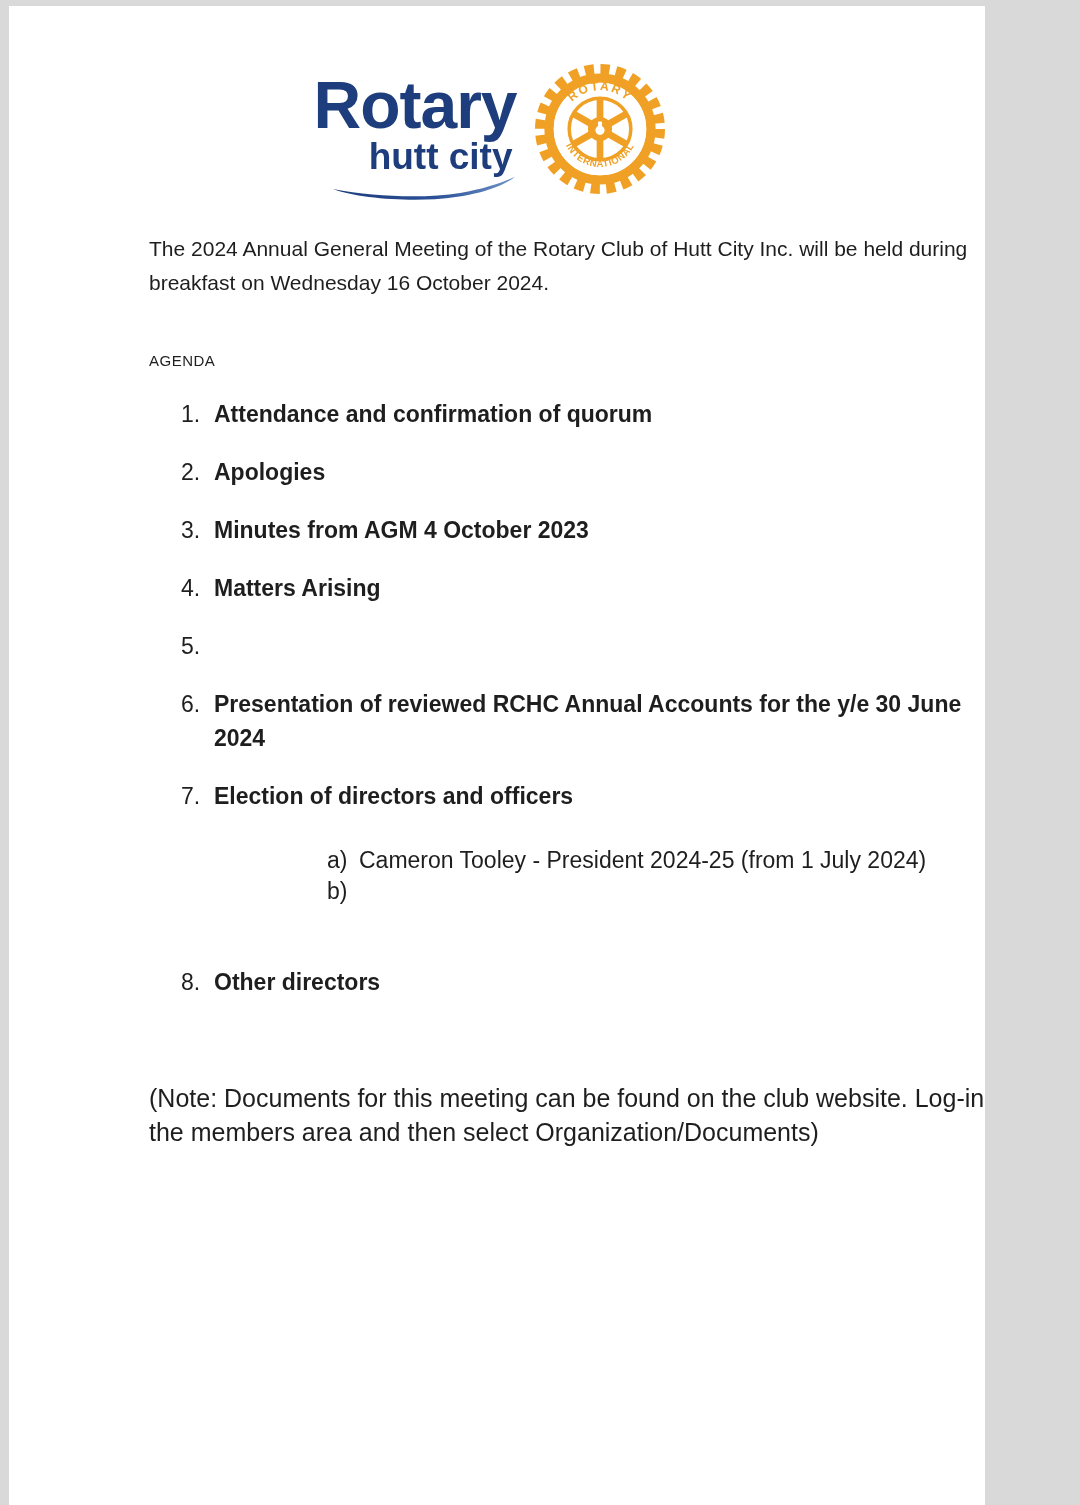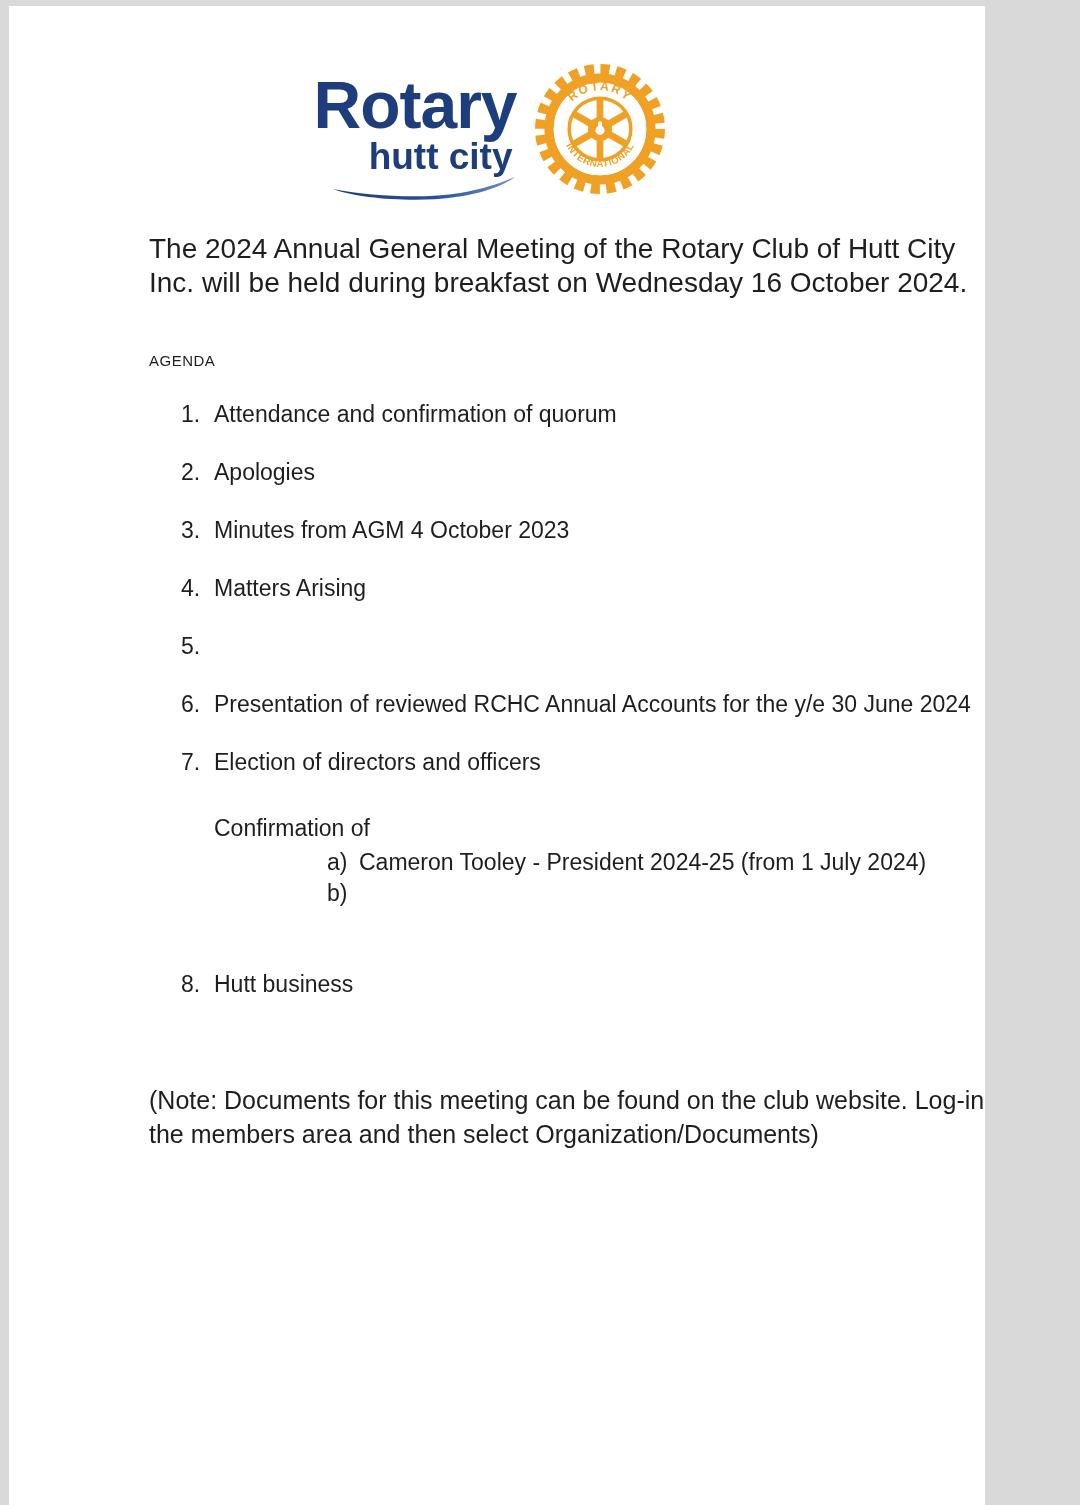--- a/index.html
+++ b/index.html
@@ -49,37 +49,37 @@
   .doc-title {
     margin:50px 0 0 140px;
     font-size:39px;
     font-weight:700;
     color:#171717;
     letter-spacing:-0.5px;
   }
   .intro {
     margin:30px 0 0 140px;
     width:848px;
-    font-size:28px;
+    font-size:21px;
     line-height:34px;
   }
   .agenda-heading {
     margin:52px 0 0 140px;
     font-size:15px;
     letter-spacing:0.5px;
   }
   .agenda { margin-top:28px; }
   .agenda-item {
     display:flex;
     margin:0 0 24px 172px;
     font-size:23px;
     line-height:34px;
   }
   .agenda-item .num { width:33px; flex:0 0 33px; }
-  .agenda-item .item-text { max-width:775px; }
+  .agenda-item .item-text { max-width:775px;font-weight:bold; }
 
   .confirmation { margin:32px 0 0 205px; font-size:23px; line-height:31px; }
   .conf-heading { margin-bottom:2px; line-height:34px; }
   .conf-item { display:flex; margin-left:113px; }
   .conf-item .letter { width:32px; flex:0 0 32px; }
 
   .item-8 { margin-top:58px; }
 
   .note {
     margin:82px 0 0 140px;
@@ -185,32 +185,31 @@
     <div class="agenda-item">
       <span class="num">6.</span>
       <span class="item-text">Presentation of reviewed RCHC Annual Accounts for the y/e 30 June 2024</span>
     </div>
     <div class="agenda-item">
       <span class="num">7.</span>
       <span class="item-text">Election of directors and officers</span>
     </div>
 
     <div class="confirmation">
-      <div class="conf-heading">Confirmation of</div>
       <div class="conf-item">
         <span class="letter">a)</span>
         <span>Cameron Tooley - President 2024-25 (from 1 July 2024)</span>
       </div>
       <div class="conf-item">
         <span class="letter">b)</span>
       </div>
     </div>
 
     <div class="agenda-item item-8">
       <span class="num">8.</span>
-      <span class="item-text">Hutt business</span>
+      <span class="item-text">Other directors</span>
     </div>
   </div>
 
   <p class="note">(Note: Documents for this meeting can be found on the club website. Log-in to the members area and then select Organization/Documents)</p>
 
 
 </div>
 
 </body></html>

